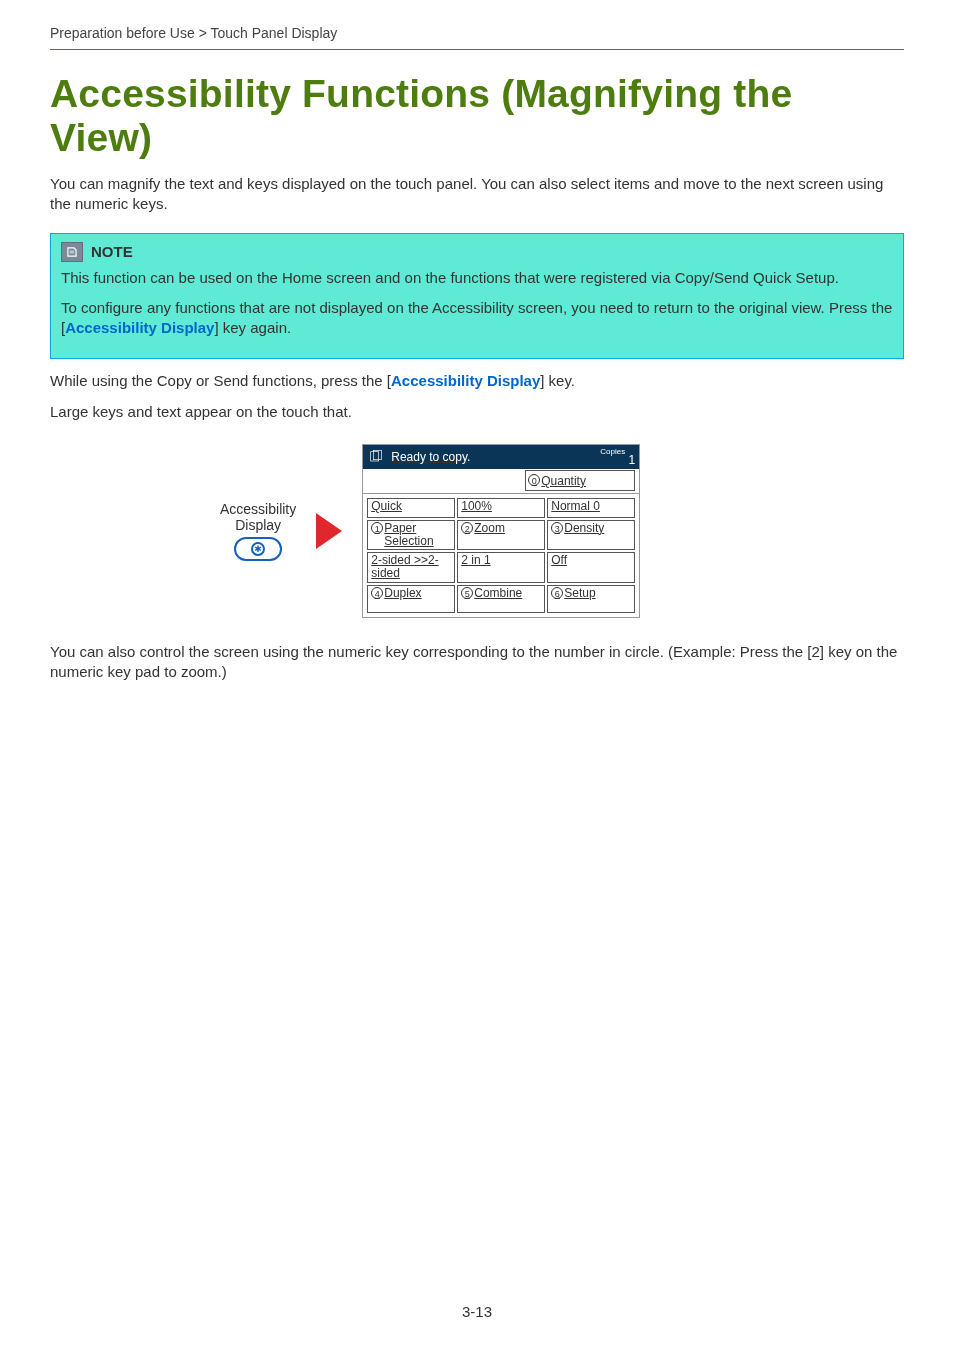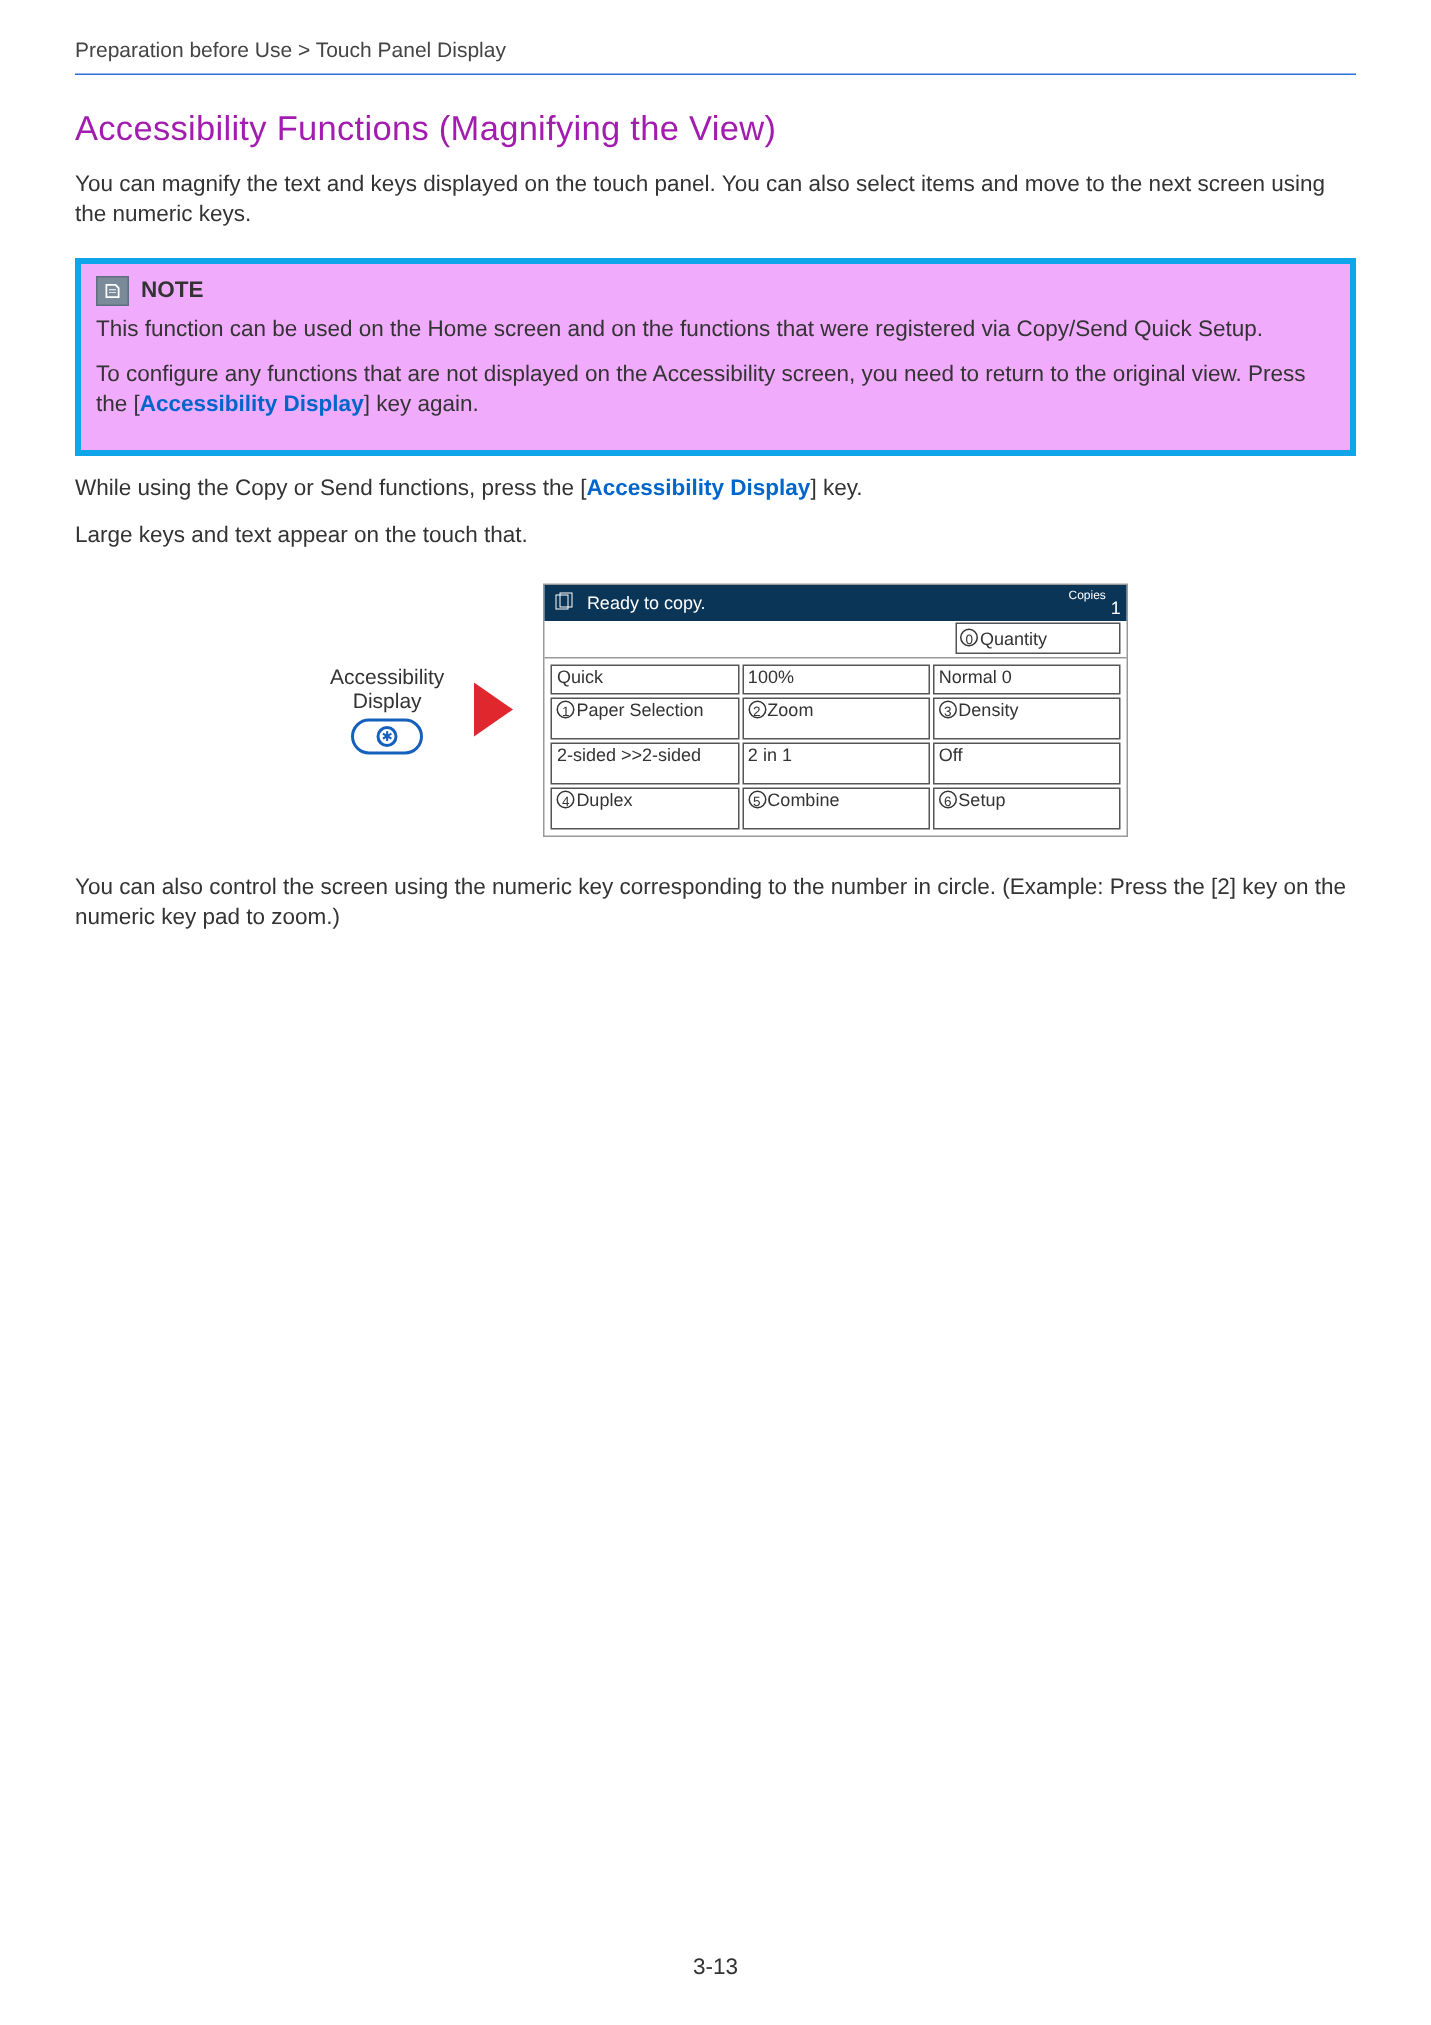--- a/index.html
+++ b/index.html
@@ -20,30 +20,30 @@
     color: #444;
     margin-bottom: 8px;
   }
   .hr-blue {
     border: none;
     border-top: 1px solid #2a6fd6;
     margin: 0 0 22px 0;
   }
   h1 {
     font-family: Arial, "Arial Black", sans-serif;
-    font-weight: 400;
-    font-size: 23px;
-    color: #a21caf;
+    font-weight: 700;
+    font-size: 39px;
+    color: #4d7c0f;
     margin: 0 0 14px 0;
     letter-spacing: 0.2px;
   }
   p { margin: 0 0 10px 0; line-height: 1.35; }
   .note-box {
-    background: #f0abfc;
-    border: 4px solid #0ea5e9;
+    background: #5eead4;
+    border: 1px solid #0ea5e9;
     padding: 8px 10px 10px 10px;
     margin: 18px 0 12px 0;
   }
   .note-title-row {
     display: flex;
     align-items: center;
     gap: 8px;
     margin-bottom: 6px;
   }
   .note-icon {
@@ -84,24 +84,25 @@
     color: #1560bd;
   }
   .red-arrow {
     width: 0; height: 0;
     border-top: 18px solid transparent;
     border-bottom: 18px solid transparent;
     border-left: 26px solid #e1272e;
   }
   
   .panel {
-    width: 390px;
+    width: 278px;
     border: 1px solid #999;
     background: #fff;
     font-size: 12px;
+    text-decoration: underline;
   }
   .panel-header {
     background: #0b3556;
     color: #fff;
     display: flex;
     align-items: center;
     height: 24px;
     padding: 0 4px;
     position: relative;
   }

